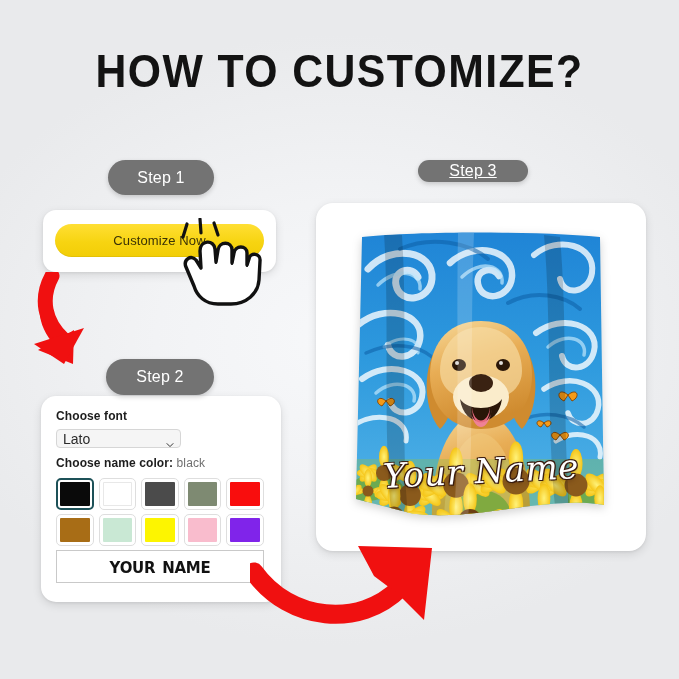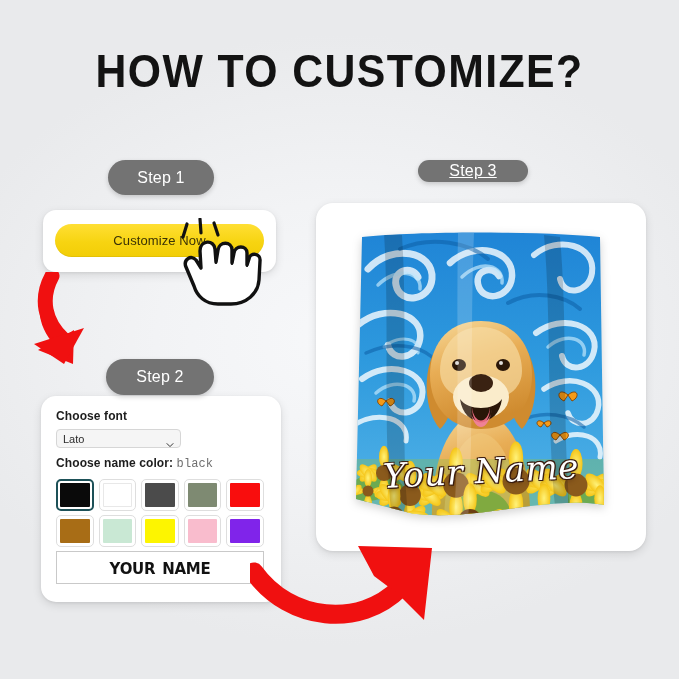--- a/index.html
+++ b/index.html
@@ -70,33 +70,33 @@
   #arrow-1{left:28px;top:272px;width:105px;height:95px;}
   #arrow-2{left:250px;top:536px;width:190px;height:95px;}
 
   
   #card-step2{left:41px;top:396px;width:240px;height:206px;border-radius:15px;}
   .s2-inner{position:absolute;left:15px;top:13px;right:14px;}
   .lbl{
     font-size:12px;font-weight:700;color:#1d1d1d;
     letter-spacing:.1px;line-height:1.2;
   }
-  .lbl .muted{font-weight:400;color:#6f6f6f;font-family:Liberation Mono, monospace;}
+  .lbl .muted{font-weight:400;color:#6f6f6f;}
   .select-box{
     margin-top:6px;
     height:19px;width:125px;
     background:#f5f5f5;
     border:1px solid #d6d6d6;
     border-radius:4px;
     display:flex;align-items:center;
     padding:0 6px;
     box-sizing:border-box;
     position:relative;
   }
-  .select-box .val{font-size:11px;color:#2b2b2b;}
+  .select-box .val{font-size:14px;color:#2b2b2b;}
   .select-box .chev{
     position:absolute;right:6px;top:50%;transform:translateY(-50%);
     width:8px;height:8px;
   }
   .lbl2{margin-top:8px;}
   .swatch-grid{
     margin-top:7px;
     display:grid;
     grid-template-columns:repeat(5,1fr);
     gap:4px 5px;

